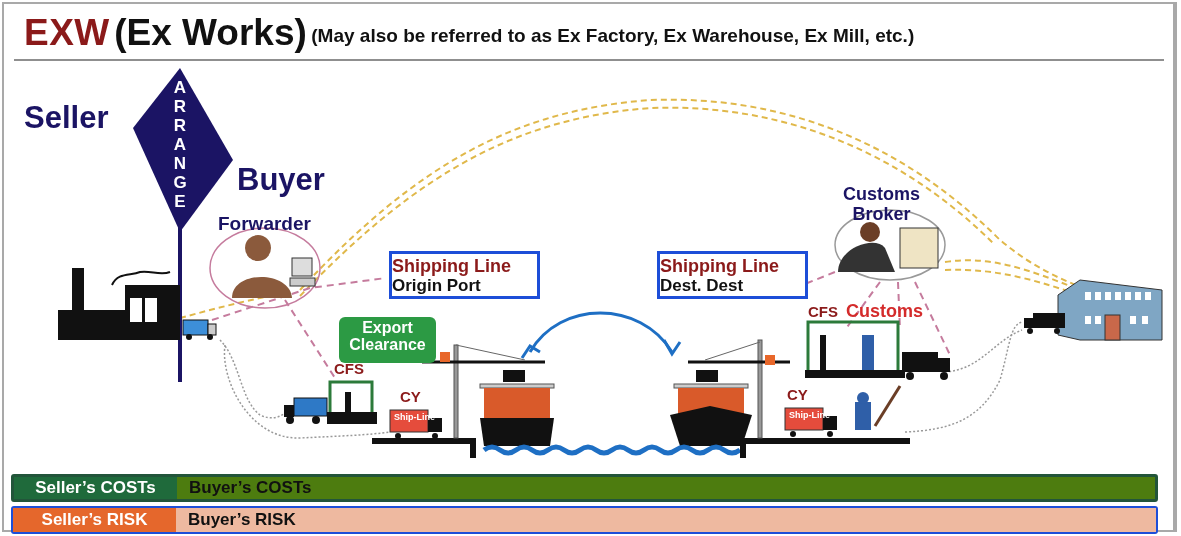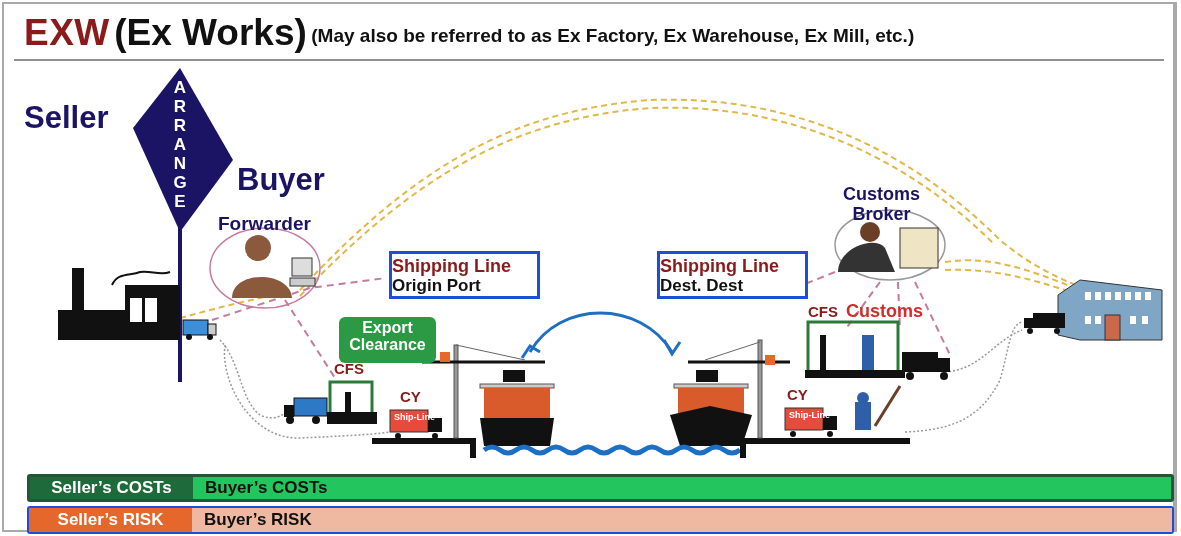--- a/index.html
+++ b/index.html
@@ -14,26 +14,26 @@
   .navy{color:#1b1464;}
   .seller{left:24px;top:100px;font-size:31px;}
   .buyer{left:237px;top:162px;font-size:31px;}
   .forwarder{left:218px;top:213px;font-size:19px;}
   .broker{left:843px;top:184px;font-size:18px;text-align:center;line-height:20px;}
   .box{position:absolute;border:3px solid #1d4ed8;background:#fff;text-align:left;font-weight:bold;line-height:20px;box-sizing:border-box;}
   .box .l1{color:#8b1a1a;font-size:18px;display:block;}
   .box .l2{color:#111;font-size:17px;display:block;}
   .export{position:absolute;left:339px;top:317px;width:97px;height:46px;background:#2c9a44;border-radius:6px;color:#fff;font-weight:bold;text-align:center;font-size:16px;line-height:17px;padding-top:2px;box-sizing:border-box;}
   .small-red{font-size:15px;color:#8b1a1a;}
-  .bar{position:absolute;left:27px;width:1147px;height:28px;box-sizing:border-box;font-weight:bold;font-size:17px;}
+  .bar{position:absolute;left:11px;width:1147px;height:28px;box-sizing:border-box;font-weight:bold;font-size:17px;}
   .bar .left{position:absolute;left:0;top:0;width:163px;height:100%;display:flex;align-items:center;justify-content:center;color:#fff;}
   .bar .right{position:absolute;left:163px;right:0;top:0;height:100%;display:flex;align-items:center;padding-left:12px;color:#111;box-sizing:border-box;}
   .costs{top:474px;border:3px solid #22553a;border-radius:3px;}
   .costs .left{background:#1f6a3b;}
-  .costs .right{background:#22c55e;}
+  .costs .right{background:#4d7c0f;}
   .risk{top:506px;border:2px solid #1d4ed8;border-radius:3px;}
   .risk .left{background:#e5672c;}
   .risk .right{background:#eeb9a0;}
   svg{position:absolute;left:0;top:0;}
 </style>
 </head>
 <body>
 
 <div class="frame"></div>
 

